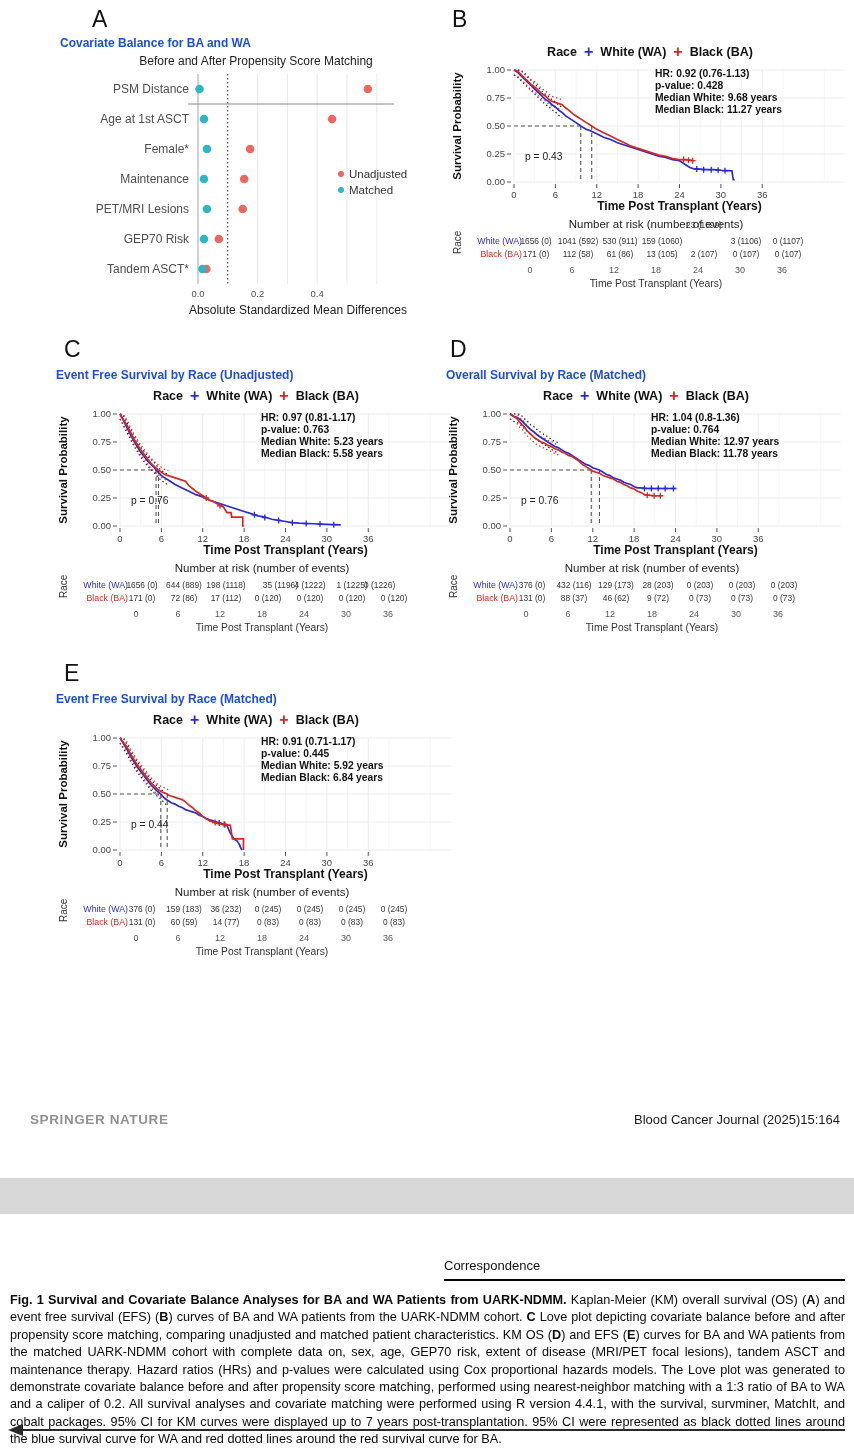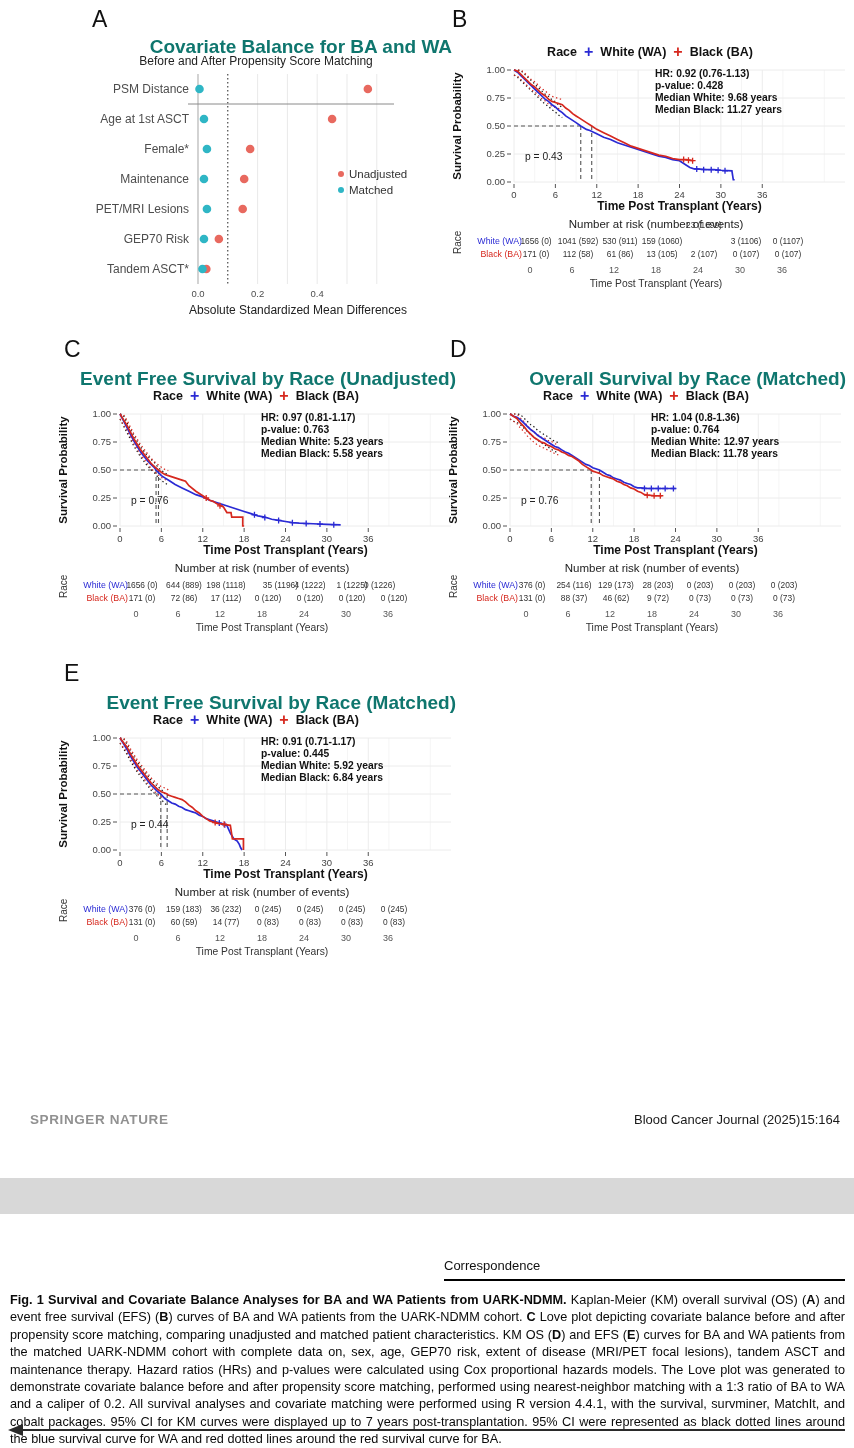--- a/index.html
+++ b/index.html
@@ -1,20 +1,20 @@
 <!DOCTYPE html>
 <html><head>
 <meta charset="utf-8">
 <style>
   html,body{margin:0;padding:0;}
   body{width:854px;height:1448px;background:#ffffff;font-family:"Liberation Sans",sans-serif;color:#000;position:relative;overflow:hidden;}
   .page{position:absolute;inset:0;}
   .panel-letter{position:absolute;font-size:23px;color:#111;font-family:"Liberation Sans",sans-serif;}
   .panel{position:absolute;}
-  .km-title{text-align:right;font-weight:bold;font-size:19px;height:18px;color:#0f766e;}
+  .km-title{text-align:left;font-weight:bold;font-size:12px;height:18px;color:#1d4ed8;}
   .km-subtitle{text-align:center;font-size:12px;height:16px;color:#222;}
   .km-legend{display:flex;justify-content:center;align-items:center;gap:7px;font-weight:bold;font-size:12.5px;height:20px;color:#111;}
   .legend-marker{font-size:16px;font-weight:bold;line-height:12px;}
   .risk-area{position:relative;width:100%;height:78px;}
   .risk-area span{position:absolute;white-space:nowrap;}
   .love-legend{position:absolute;font-size:11.5px;color:#333;line-height:16px;}
   .love-legend .li{display:flex;align-items:center;gap:5px;}
   .love-legend .dot{width:6px;height:6px;border-radius:50%;display:inline-block;}
   .footer-pub{position:absolute;left:30px;top:1112px;font-size:13.5px;font-weight:bold;letter-spacing:0.6px;color:#919191;}
   .footer-ref{position:absolute;right:14px;top:1112px;font-size:13px;color:#1a1a1a;}
@@ -359,21 +359,21 @@
           <text x="205" y="15" font-size="10.3" font-weight="bold" fill="#111">HR: 1.04 (0.8-1.36)</text>
           <text x="205" y="27" font-size="10.3" font-weight="bold" fill="#111">p-value: 0.764</text>
           <text x="205" y="39" font-size="10.3" font-weight="bold" fill="#111">Median White: 12.97 years</text>
           <text x="205" y="51" font-size="10.3" font-weight="bold" fill="#111">Median Black: 11.78 years</text>
           <text x="75" y="97.60000000000001" font-size="10.3" fill="#222">p = 0.76</text>
         </svg><div class="risk-area">
           <span style="left:206px;top:0;transform:translateX(-50%);font-size:11.5px;color:#222;">Number at risk (number of events)</span>
           <span style="left:2px;top:36px;transform:rotate(-90deg);transform-origin:left top;font-size:10px;color:#333;">Race</span>
           <span style="left:8px;top:18px;width:64px;text-align:right;font-size:8.8px;color:#2a2ad4;">White (WA)</span>
           <span style="left:56px;top:18px;width:60px;text-align:center;font-size:8.4px;color:#333;">376 (0)</span>
-          <span style="left:98px;top:18px;width:60px;text-align:center;font-size:8.4px;color:#333;">254 (116)</span>
+          <span style="left:98px;top:18px;width:60px;text-align:center;font-size:8.4px;color:#333;">432 (116)</span>
           <span style="left:140px;top:18px;width:60px;text-align:center;font-size:8.4px;color:#333;">129 (173)</span>
           <span style="left:182px;top:18px;width:60px;text-align:center;font-size:8.4px;color:#333;">28 (203)</span>
           <span style="left:224px;top:18px;width:60px;text-align:center;font-size:8.4px;color:#333;">0 (203)</span>
           <span style="left:266px;top:18px;width:60px;text-align:center;font-size:8.4px;color:#333;">0 (203)</span>
           <span style="left:308px;top:18px;width:60px;text-align:center;font-size:8.4px;color:#333;">0 (203)</span>
           <span style="left:8px;top:31px;width:64px;text-align:right;font-size:8.8px;color:#d6281e;">Black (BA)</span>
           <span style="left:56px;top:31px;width:60px;text-align:center;font-size:8.4px;color:#333;">131 (0)</span>
           <span style="left:98px;top:31px;width:60px;text-align:center;font-size:8.4px;color:#333;">88 (37)</span>
           <span style="left:140px;top:31px;width:60px;text-align:center;font-size:8.4px;color:#333;">46 (62)</span>
           <span style="left:182px;top:31px;width:60px;text-align:center;font-size:8.4px;color:#333;">9 (72)</span>

